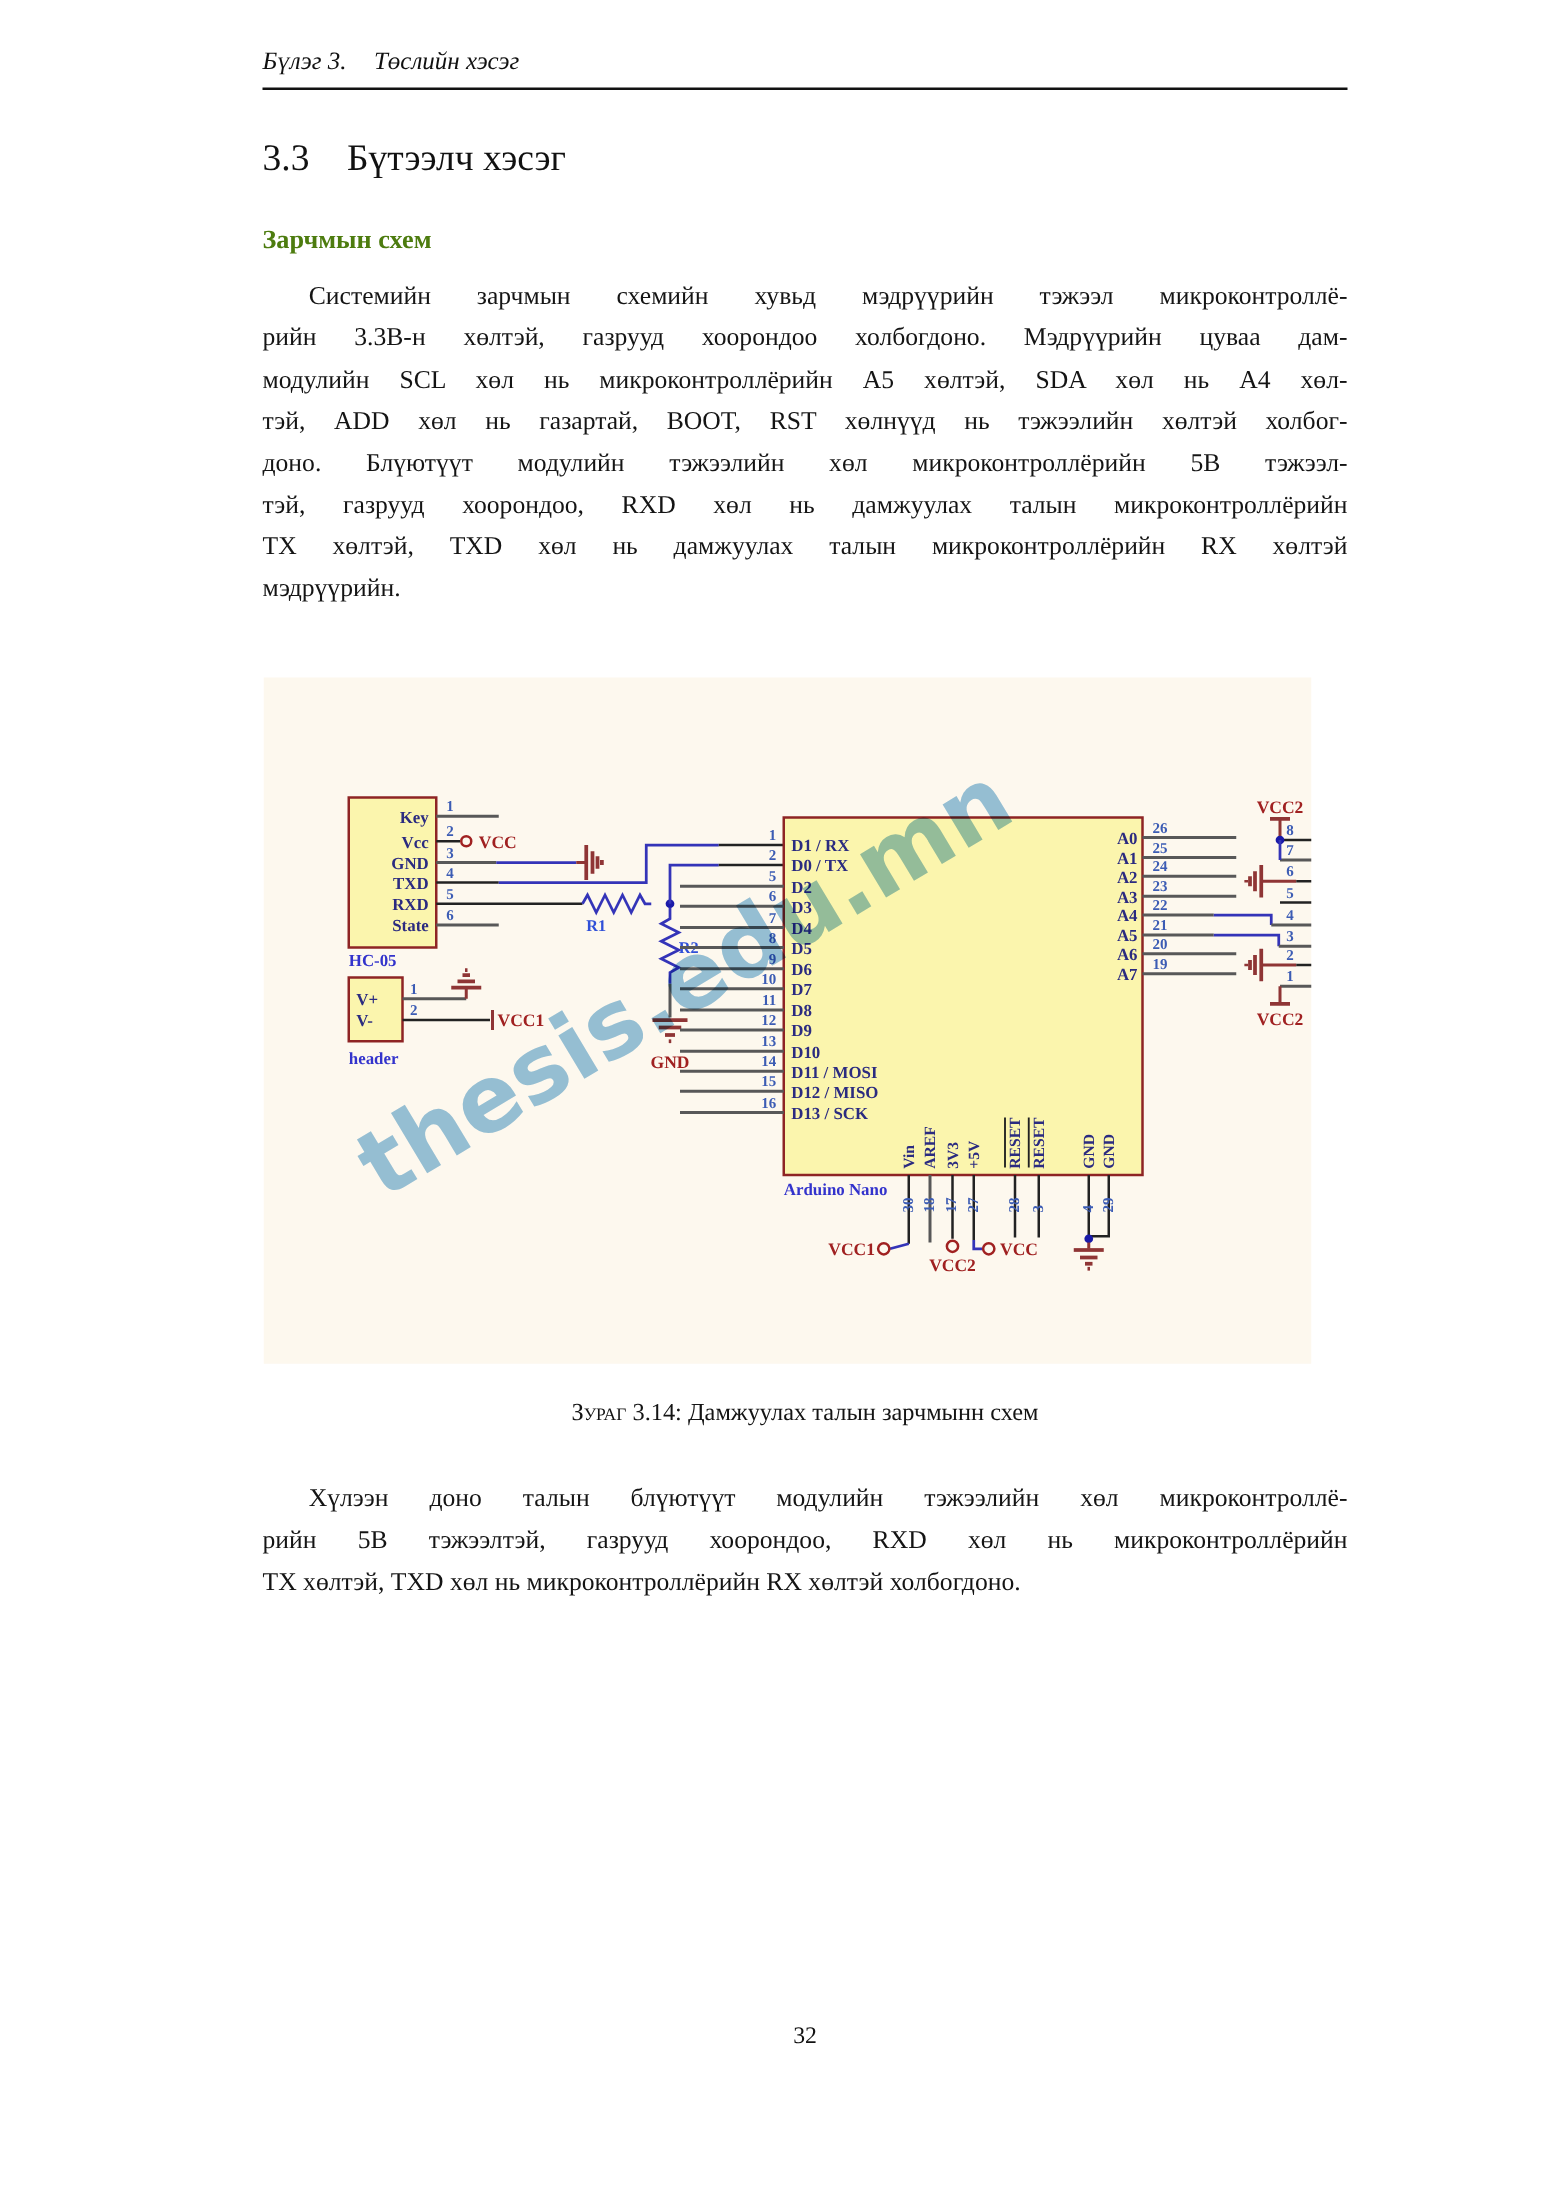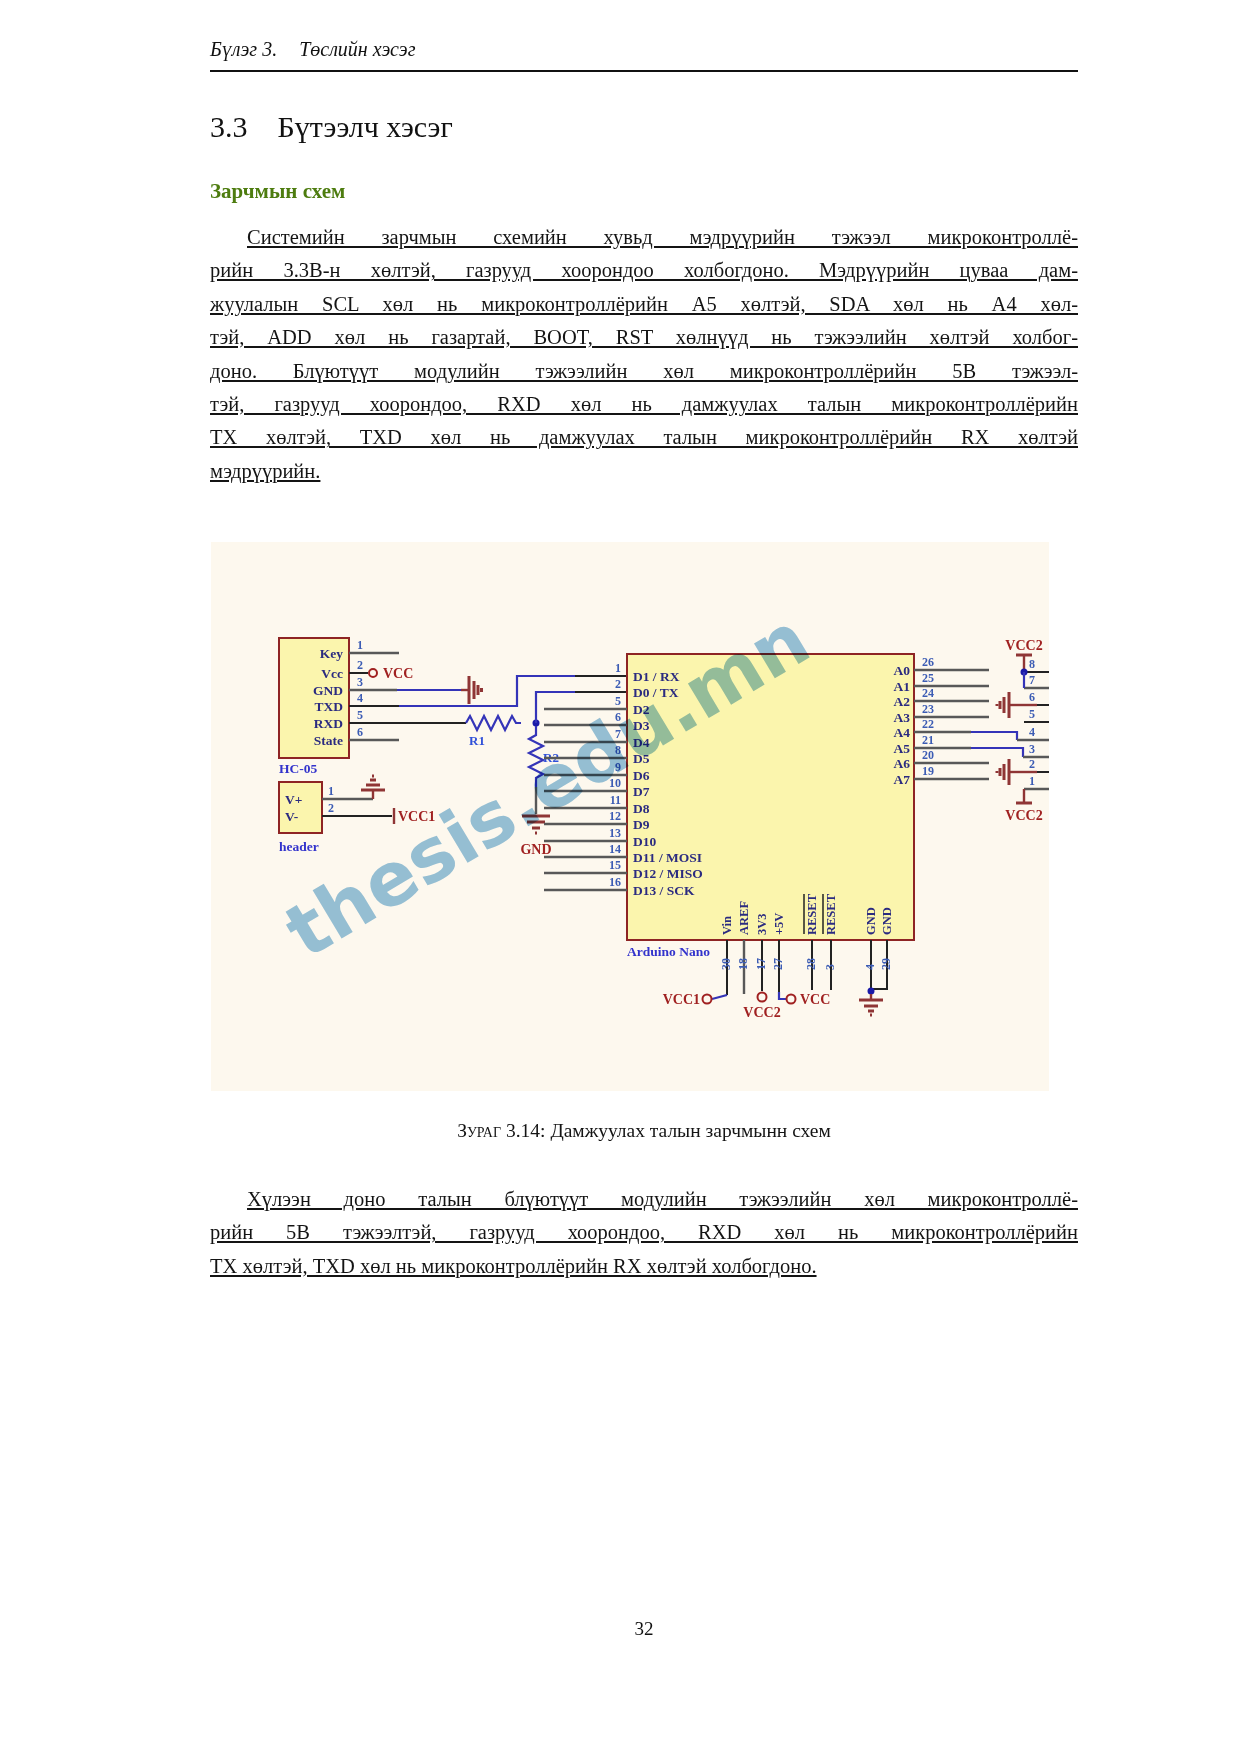--- a/index.html
+++ b/index.html
@@ -10,21 +10,21 @@
   .runhead .chtitle{margin-left:22px;margin-top:31px;}
   .headrule{position:absolute;left:210px;top:70px;width:868px;height:2px;background:#111;}
   .sechead{position:absolute;left:210px;top:110px;width:868px;
            font-weight:normal;font-size:30px;color:#111;}
   .sechead .sectitle{margin-left:30px;}
   .subhead{position:absolute;left:210px;top:179px;width:868px;
            font-weight:bold;font-size:21px;color:#4d7c0f;}
   .para{position:absolute;left:210px;width:868px;font-size:20.5px;line-height:33.4px;color:#141414;}
   .p1{top:221px;}
   .p2{top:1183px;}
-  .line{width:868px;text-align:justify;text-decoration:underline;}
+  .line{width:868px;text-align:justify;}
   .jl{text-align-last:justify;}
   .ind{text-indent:37px;}
   .caption{position:absolute;left:210px;top:1120px;width:868px;text-align:center;
            font-size:19.5px;color:#141414;}
   .sc{font-variant:small-caps;}
   .pagenum{position:absolute;left:210px;top:1618px;width:868px;text-align:center;font-size:19px;color:#111;}
   .diagram{position:absolute;left:211px;top:542px;width:838px;height:549px;background:#fdf8ee;}
   
   .pnum{font:bold 12px "Liberation Serif",serif;fill:#3c5cb4;}
   .plabel{font:bold 13.5px "Liberation Serif",serif;fill:#2b2b80;}
@@ -56,21 +56,21 @@
 
   <div class="sechead">
     <span>3.3</span><span class="sectitle">Бүтээлч хэсэг</span>
   </div>
 
   <div class="subhead">Зарчмын схем</div>
 
   <div class="para p1">
     <div class="line jl ind">Системийн зарчмын схемийн хувьд мэдрүүрийн тэжээл микроконтроллё-</div>
     <div class="line jl">рийн 3.3В-н хөлтэй, газрууд хоорондоо холбогдоно. Мэдрүүрийн цуваа дам-</div>
-    <div class="line jl">жуулалын SCL хөл нь микроконтроллёрийн A5 хөлтэй, SDA хөл нь A4 хөл-</div>
+    <div class="line jl">модулийн SCL хөл нь микроконтроллёрийн A5 хөлтэй, SDA хөл нь A4 хөл-</div>
     <div class="line jl">тэй, ADD хөл нь газартай, BOOT, RST хөлнүүд нь тэжээлийн хөлтэй холбог-</div>
     <div class="line jl">доно. Блүютүүт модулийн тэжээлийн хөл микроконтроллёрийн 5В тэжээл-</div>
     <div class="line jl">тэй, газрууд хоорондоо, RXD хөл нь дамжуулах талын микроконтроллёрийн</div>
     <div class="line jl">ТХ хөлтэй, TXD хөл нь дамжуулах талын микроконтроллёрийн RX хөлтэй</div>
     <div class="line">мэдрүүрийн.</div>
   </div>
 
   <div class="diagram">
     <svg width="838" height="549" viewBox="0 0 838 549" xmlns="http://www.w3.org/2000/svg">
 

